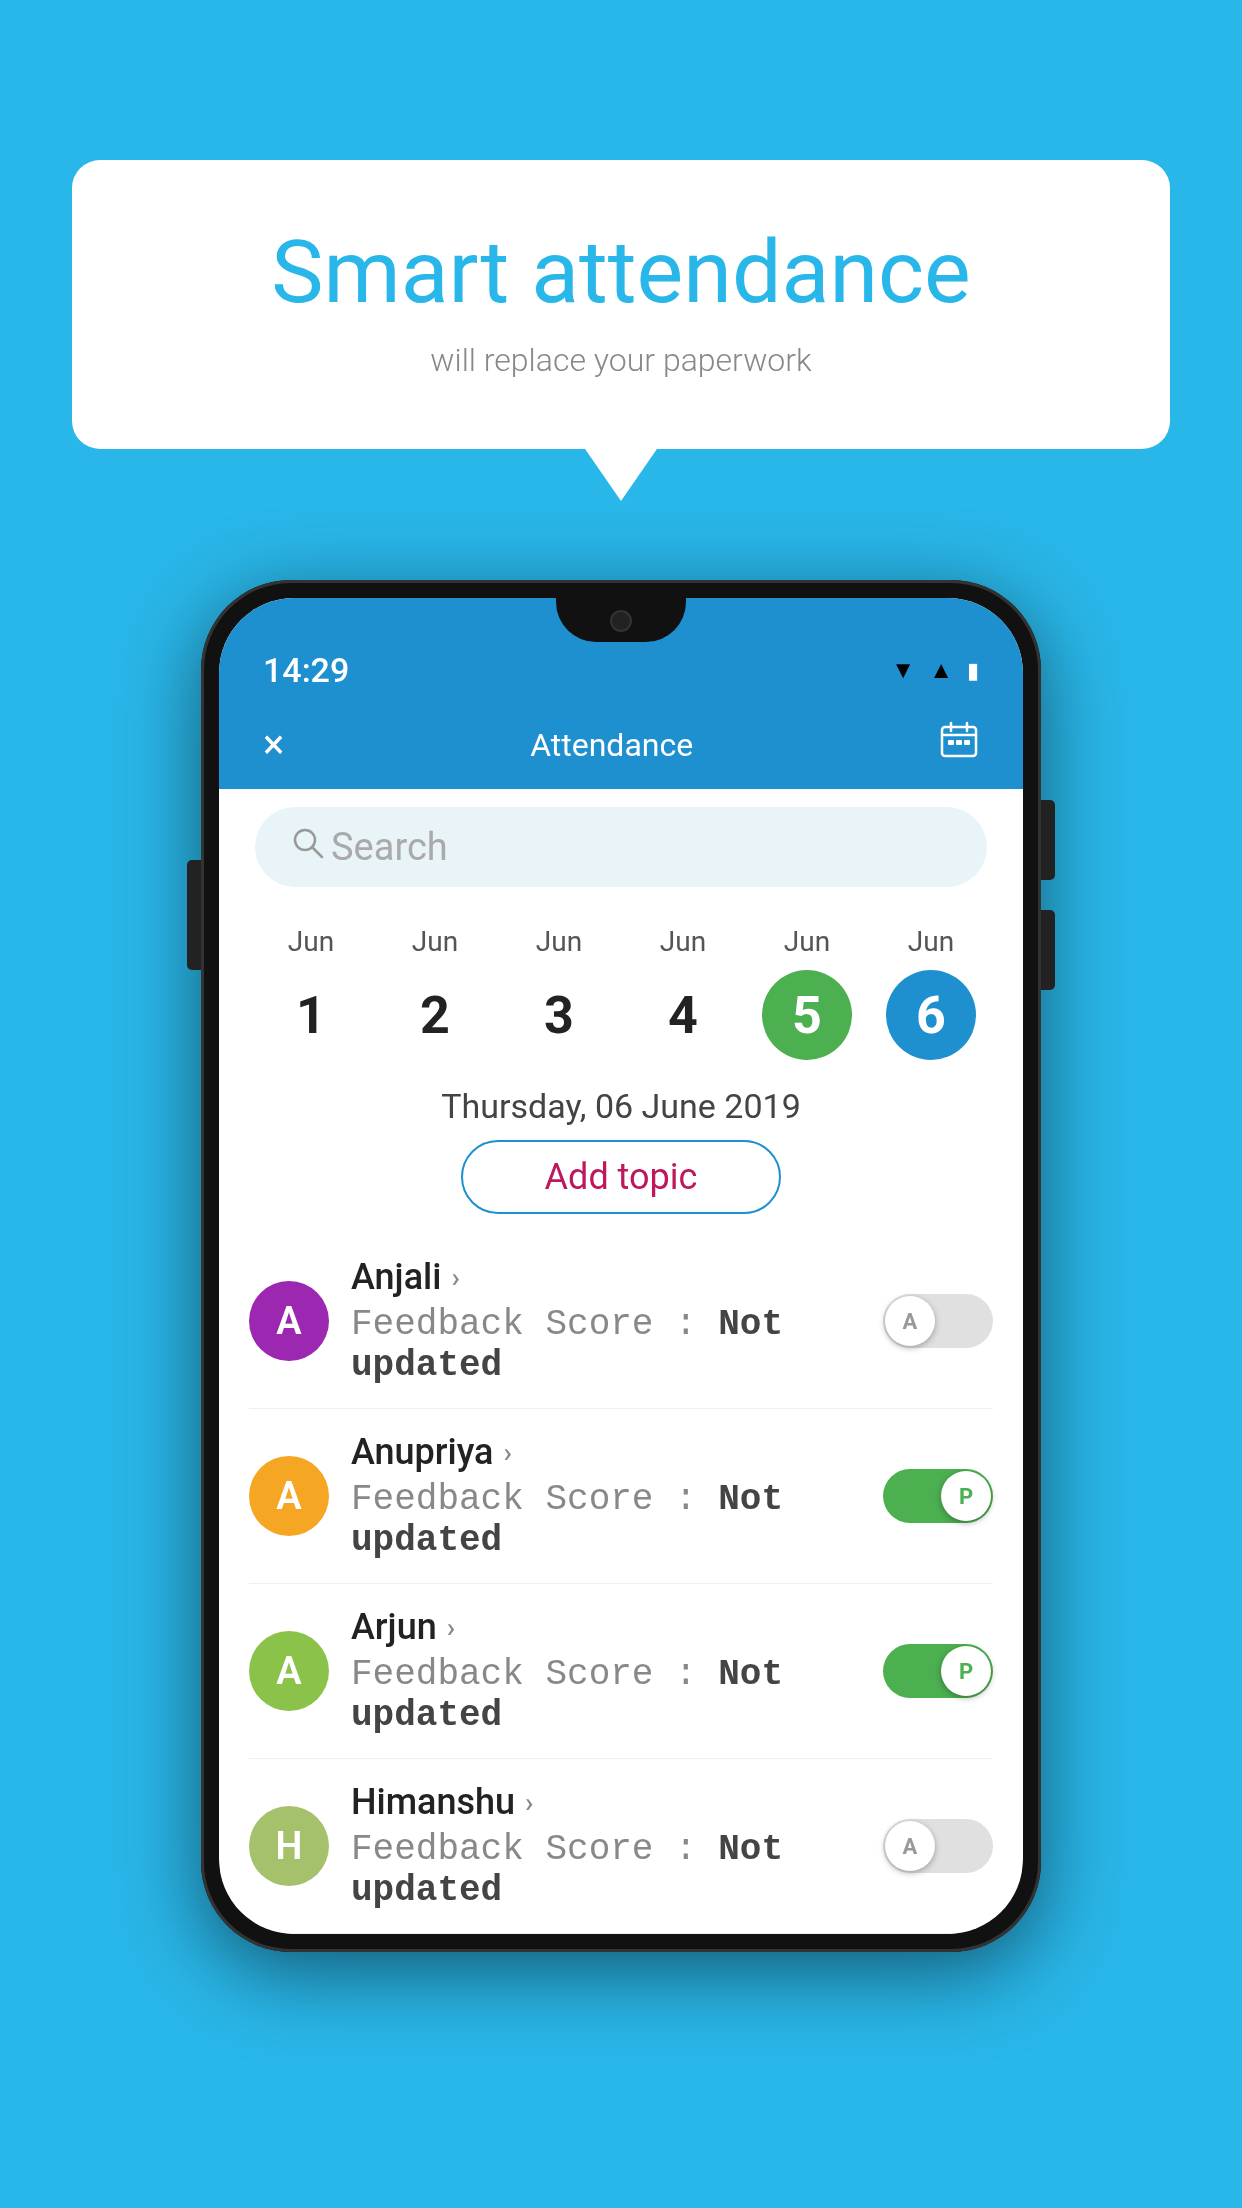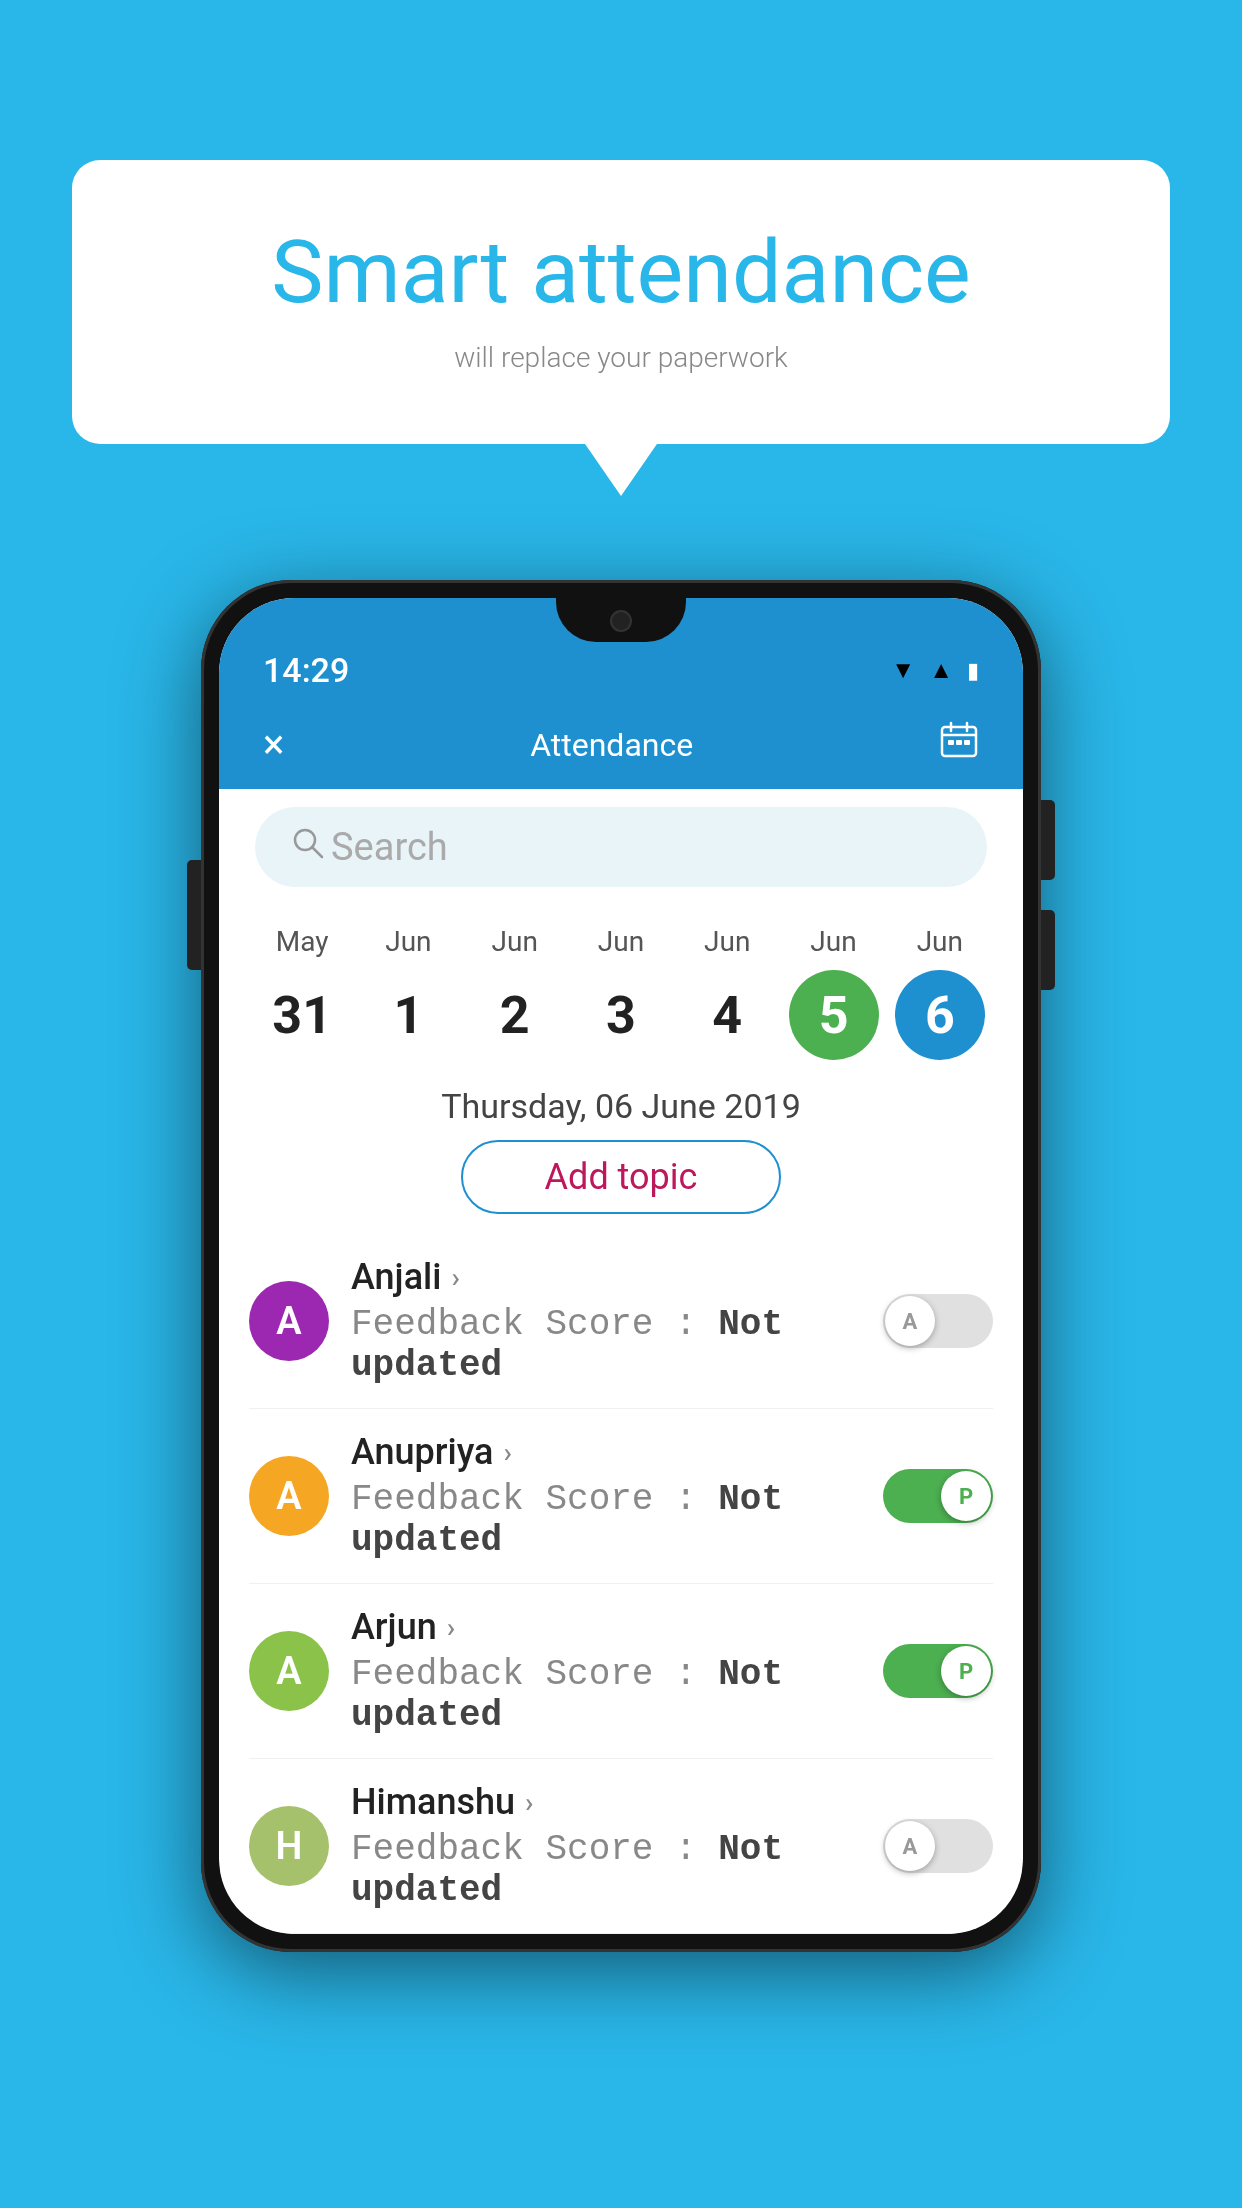--- a/index.html
+++ b/index.html
@@ -43,21 +43,21 @@
     }
 
     .speech-bubble-title {
       font-size: 88px;
       color: #29b6e8;
       font-weight: 400;
       margin-bottom: 18px;
     }
 
     .speech-bubble-subtitle {
-      font-size: 28px;
+      font-size: 32px;
       color: #888;
       font-weight: 300;
     }
 
     
     .phone-container {
       position: absolute;
       top: 580px;
       left: 50%;
       transform: translateX(-50%);
@@ -458,24 +458,20 @@
           <span class="search-icon-svg">
             <svg width="34" height="34" viewBox="0 0 34 34" fill="none">
               <circle cx="14" cy="14" r="10" stroke="#999" stroke-width="2.5" fill="none"></circle>
               <line x1="21" y1="21" x2="31" y2="31" stroke="#999" stroke-width="2.5" stroke-linecap="round"></line>
             </svg>
           </span>
           <span class="search-input-text">Search</span>
         </div>
 
         <div class="calendar-strip" id="calendar-strip">
-        <div class="cal-day">
-              <span class="cal-month">May</span>
-              <span class="cal-date">31</span>
-            </div>
             <div class="cal-day">
               <span class="cal-month">Jun</span>
               <span class="cal-date">1</span>
             </div>
             <div class="cal-day">
               <span class="cal-month">Jun</span>
               <span class="cal-date">2</span>
             </div>
             <div class="cal-day">
               <span class="cal-month">Jun</span>

